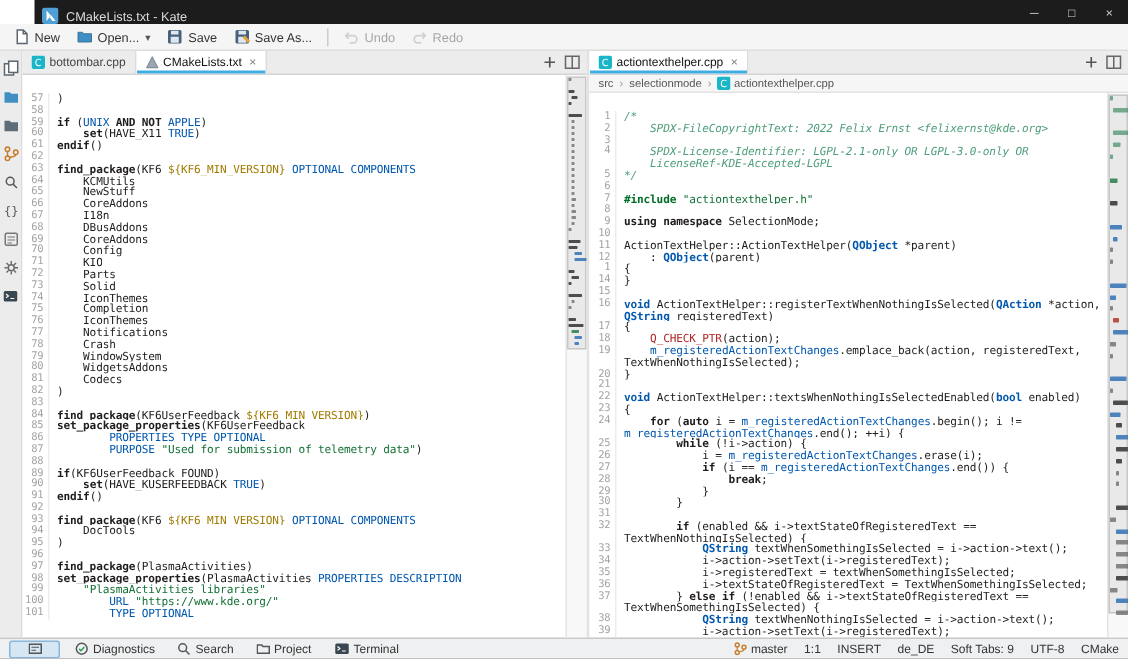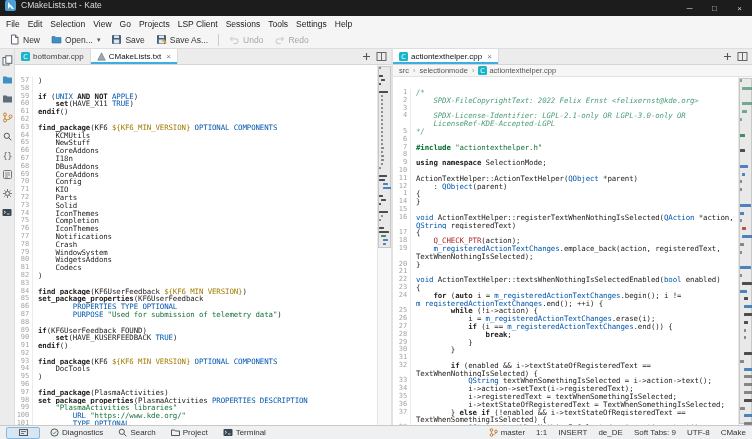--- a/index.html
+++ b/index.html
@@ -1,21 +1,21 @@
 <!DOCTYPE html>
 <html><head>
 <meta charset="utf-8">
 <style>
   html,body{margin:0;padding:0;background:#888;}
   *{box-sizing:border-box;}
   .window{width:752px;height:439px;background:#fff;overflow:hidden;display:flex;flex-direction:column;
           font-family:"Liberation Sans",sans-serif;position:relative;}
 
   
-  .titlebar{height:16px;background:#1c1c1c;display:flex;align-items:flex-start;gap:5px;padding-left:5px;flex:none;}
+  .titlebar{height:16px;background:#1c1c1c;display:flex;align-items:flex-end;gap:5px;padding-left:5px;flex:none;margin-left:23px;}
   .titlebar .app-icon{width:11px;height:11px;display:flex;}
   .titlebar .title{color:#dcdcdc;font-size:8.5px;white-space:nowrap;}
   .tb-controls{margin-left:auto;display:flex;height:100%;}
   .tb-btn{width:25px;height:100%;display:flex;align-items:center;justify-content:center;color:#d5d5d5;font-size:8px;}
 
   
   .menubar{height:15px;background:#f5f5f5;display:flex;align-items:center;padding-left:2px;flex:none;font-size:8.5px;color:#1b1b1b;}
   .menu-item{padding:1px 4px;border-radius:2px;white-space:nowrap;}
 
   
@@ -48,21 +48,21 @@
 
   
   .editor{flex:1;display:flex;min-height:0;overflow:hidden;}
   .codearea{flex:1;min-width:0;overflow:hidden;padding-top:12px;}
   .code-row{display:flex;height:7.8px;line-height:7.8px;font-family:"DejaVu Sans Mono",monospace;font-size:7.4px;letter-spacing:-0.1px;white-space:pre;}
   .line-num{width:18px;flex:none;text-align:right;padding-right:3px;color:#a3a3a3;font-size:7px;border-right:1px solid #ececec;}
   .line-text{padding-left:5px;overflow:hidden;white-space:pre;}
 
   .tok-p{color:#1f1c1b;}
   .tok-k{color:#1f1c1b;font-weight:bold;}
-  .tok-t{color:#0057ae;font-weight:normal;}
+  .tok-t{color:#0057ae;font-weight:bold;}
   .tok-v{color:#0057ae;}
   .tok-a{color:#0057ae;}
   .tok-s{color:#157137;}
   .tok-c{color:#4f9e7a;font-style:italic;}
   .tok-var{color:#a07a00;}
   .tok-m{color:#b02626;}
   .tok-pp{color:#006e28;font-weight:bold;}
 
   .minimap{width:14px;flex:none;background:#f8f8f8;border-left:1px solid #e5e5e5;position:relative;}
   .mini-line{border-radius:0.5px;}
@@ -89,33 +89,20 @@
         </svg>
       </span>
     <span class="title">CMakeLists.txt - Kate</span>
     <div class="tb-controls">
       <span class="tb-btn">─</span>
       <span class="tb-btn">□</span>
       <span class="tb-btn">×</span>
     </div>
   </div>
 
-  <div class="menubar" id="menubar">
-      <span class="menu-item">File</span>
-      <span class="menu-item">Edit</span>
-      <span class="menu-item">Selection</span>
-      <span class="menu-item">View</span>
-      <span class="menu-item">Go</span>
-      <span class="menu-item">Projects</span>
-      <span class="menu-item">LSP Client</span>
-      <span class="menu-item">Sessions</span>
-      <span class="menu-item">Tools</span>
-      <span class="menu-item">Settings</span>
-      <span class="menu-item">Help</span>
-    </div>
 
   <div class="toolbar" id="toolbar">
       <div class="tool-btn">
         <span class="ic" style="display: inline-flex; align-items: center;">
           <svg width="11" height="11">
             <path d="M2.5 1h4L9 3.5V10H2.5z" fill="#fff" stroke="#5c6670"></path>
             <path d="M6.5 1v2.5H9" fill="none" stroke="#5c6670"></path>
           </svg>
         </span>
         <span class="tool-label">New</span>

